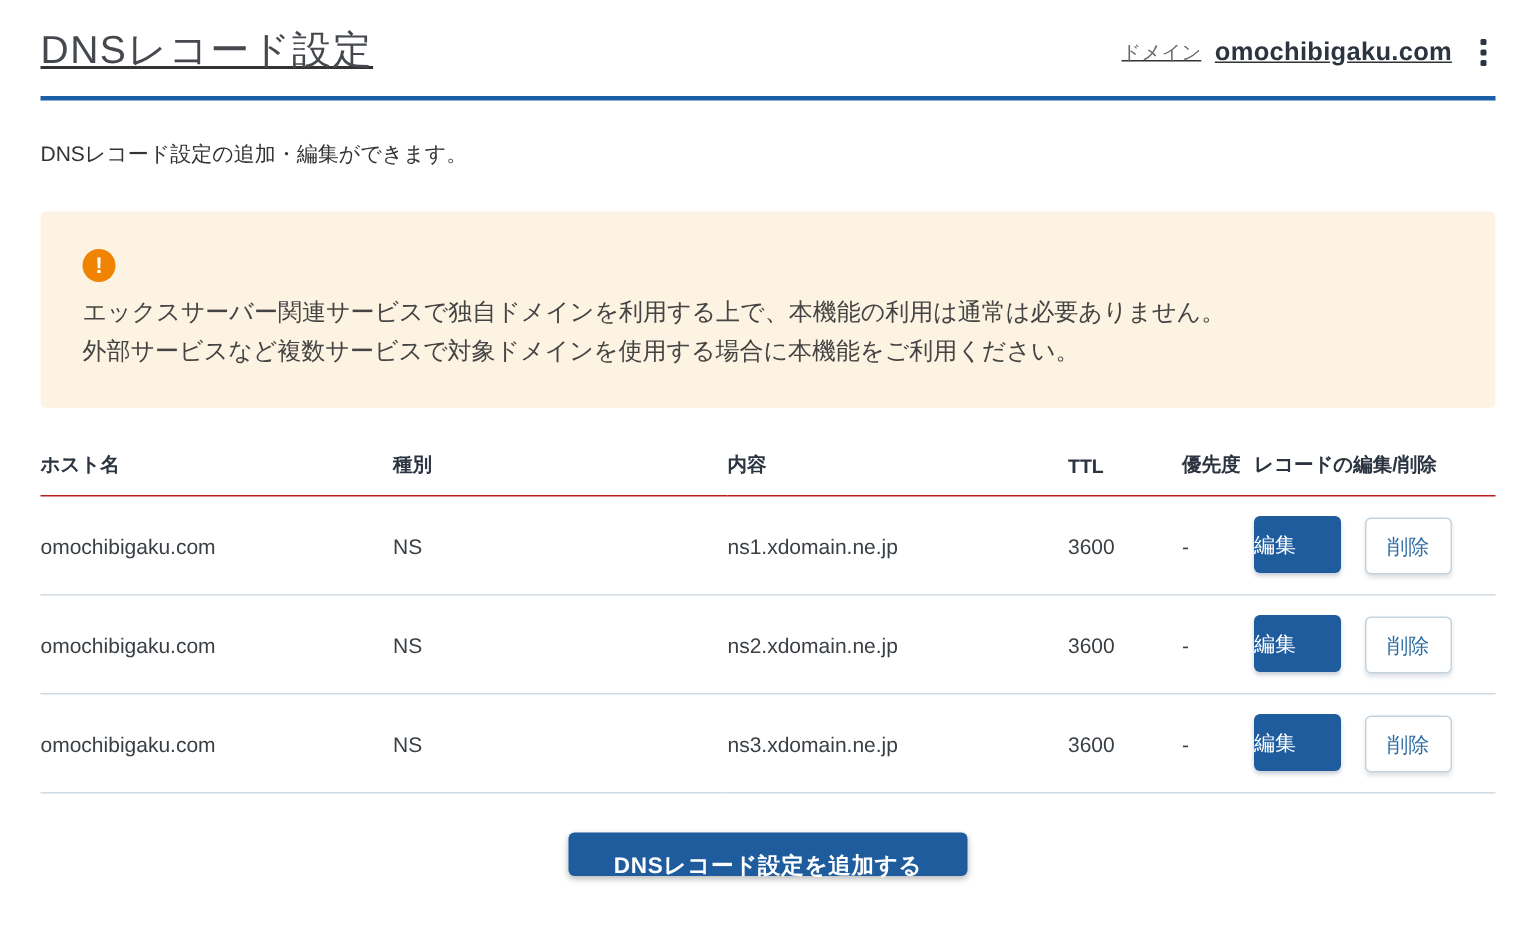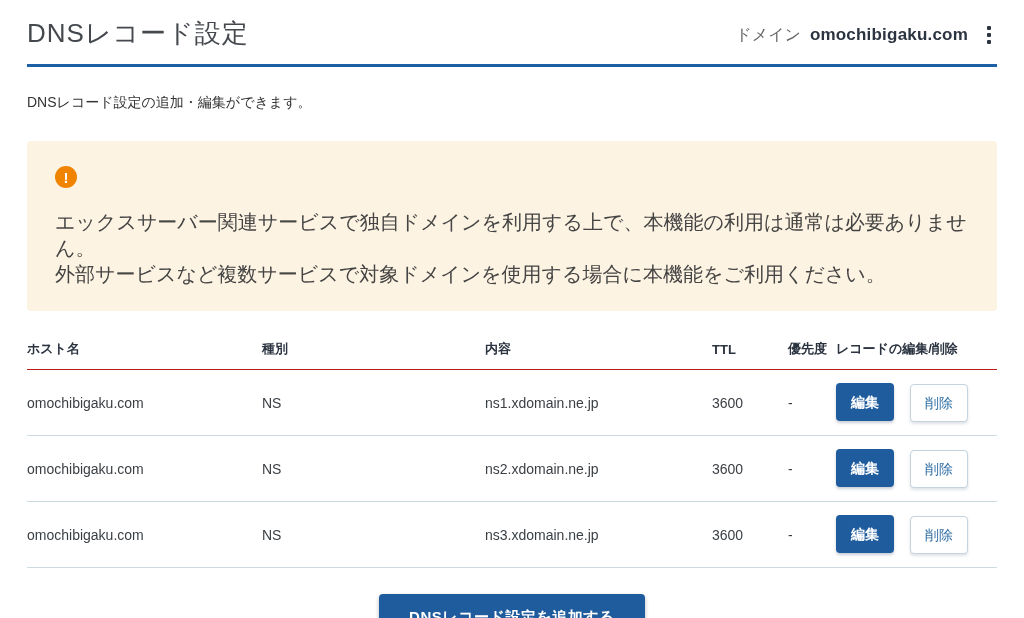--- a/index.html
+++ b/index.html
@@ -7,27 +7,27 @@
   body {
     width:1024px; height:618px;
     font-family:"Liberation Sans","DejaVu Sans",sans-serif;
     color:#333;
     overflow:hidden;
   }
   .page { width:1024px; padding:16px 27px 0 27px; }
 
   
   .header-row {
-    display:flex; justify-content:space-between; align-items:flex-end;
+    display:flex; justify-content:space-between; align-items:flex-end;text-decoration:underline;
   }
   .page-title {
     font-size:26px; font-weight:400; color:#45494e; letter-spacing:1px;
   }
   .domain-area { display:flex; align-items:center; gap:9px; padding-bottom:4px; }
-  .domain-label { font-size:16px; color:#666; }
+  .domain-label { font-size:13px; color:#666; }
   .domain-value { font-size:17px; font-weight:700; color:#2b3440; letter-spacing:.2px; }
   .kebab { display:flex; flex-direction:column; gap:3px; padding:3px 6px; cursor:pointer; margin-left:4px; }
   .kebab span { width:4px; height:4px; background:#2b3440; border-radius:1px; display:block; }
 
   .divider { margin-top:13px; border-bottom:3px solid #1d5fa7; }
 
   
   .description { margin-top:27px; font-size:14px; color:#333; }
 
   
@@ -35,39 +35,39 @@
     margin-top:29px; background:#fdf3e2; border-radius:4px;
     padding:25px 28px 24px 28px;
   }
   .notice-head { display:flex; align-items:center; gap:12px; }
   .notice-icon {
     width:22px; height:22px; border-radius:50%;
     background:#f08300; color:#fff; font-weight:700; font-size:15px;
     display:flex; align-items:center; justify-content:center; flex:0 0 22px;
   }
   .notice-title { font-size:15px; font-weight:700; color:#f08300; }
-  .notice-body { margin-top:21px; font-size:20px; color:#444; line-height:26px; }
+  .notice-body { margin-top:8px; font-size:16px; color:#444; line-height:26px; }
 
   
   .dns-table { margin-top:29px; width:100%; border-collapse:collapse; table-layout:fixed; }
   .dns-table th {
     text-align:left; font-size:13px; font-weight:700; color:#2b3440;
     padding:0 0 11px 0; border-bottom:1px solid #b91c1c; white-space:nowrap;
   }
   .dns-table td {
     height:66px; vertical-align:middle;
     font-size:14px; color:#3a3f44;
     border-bottom:1px solid #cfdbe3; white-space:nowrap;
   }
   .col-host{width:235px}.col-type{width:223px}.col-content{width:227px}
   .col-ttl{width:76px}.col-priority{width:48px}.col-actions{width:auto}
 
   .btn-edit {
-    display:inline-block; width:58px; height:38px; line-height:38px; text-align:center;
-    background:#1e5c9e; color:#fff; font-size:14px; font-weight:700;
+    display:inline-block; width:58px; height:38px; line-height:38px; text-align:left;
+    background:#1e5c9e; color:#fff; font-size:14px; font-weight:400;
     border:none; border-radius:4px; cursor:pointer;
     box-shadow:0 2px 3px rgba(40,60,90,.25);
     font-family:inherit;
   }
   .btn-delete {
     display:inline-block; width:58px; height:38px; line-height:36px; 
     background:#fff; color:#2e6da4; font-size:14px; font-weight:400;
     border:1px solid #c4d3de; border-radius:4px; cursor:pointer;
     box-shadow:0 2px 3px rgba(40,60,90,.15);
     margin-left:12px; vertical-align:middle;

